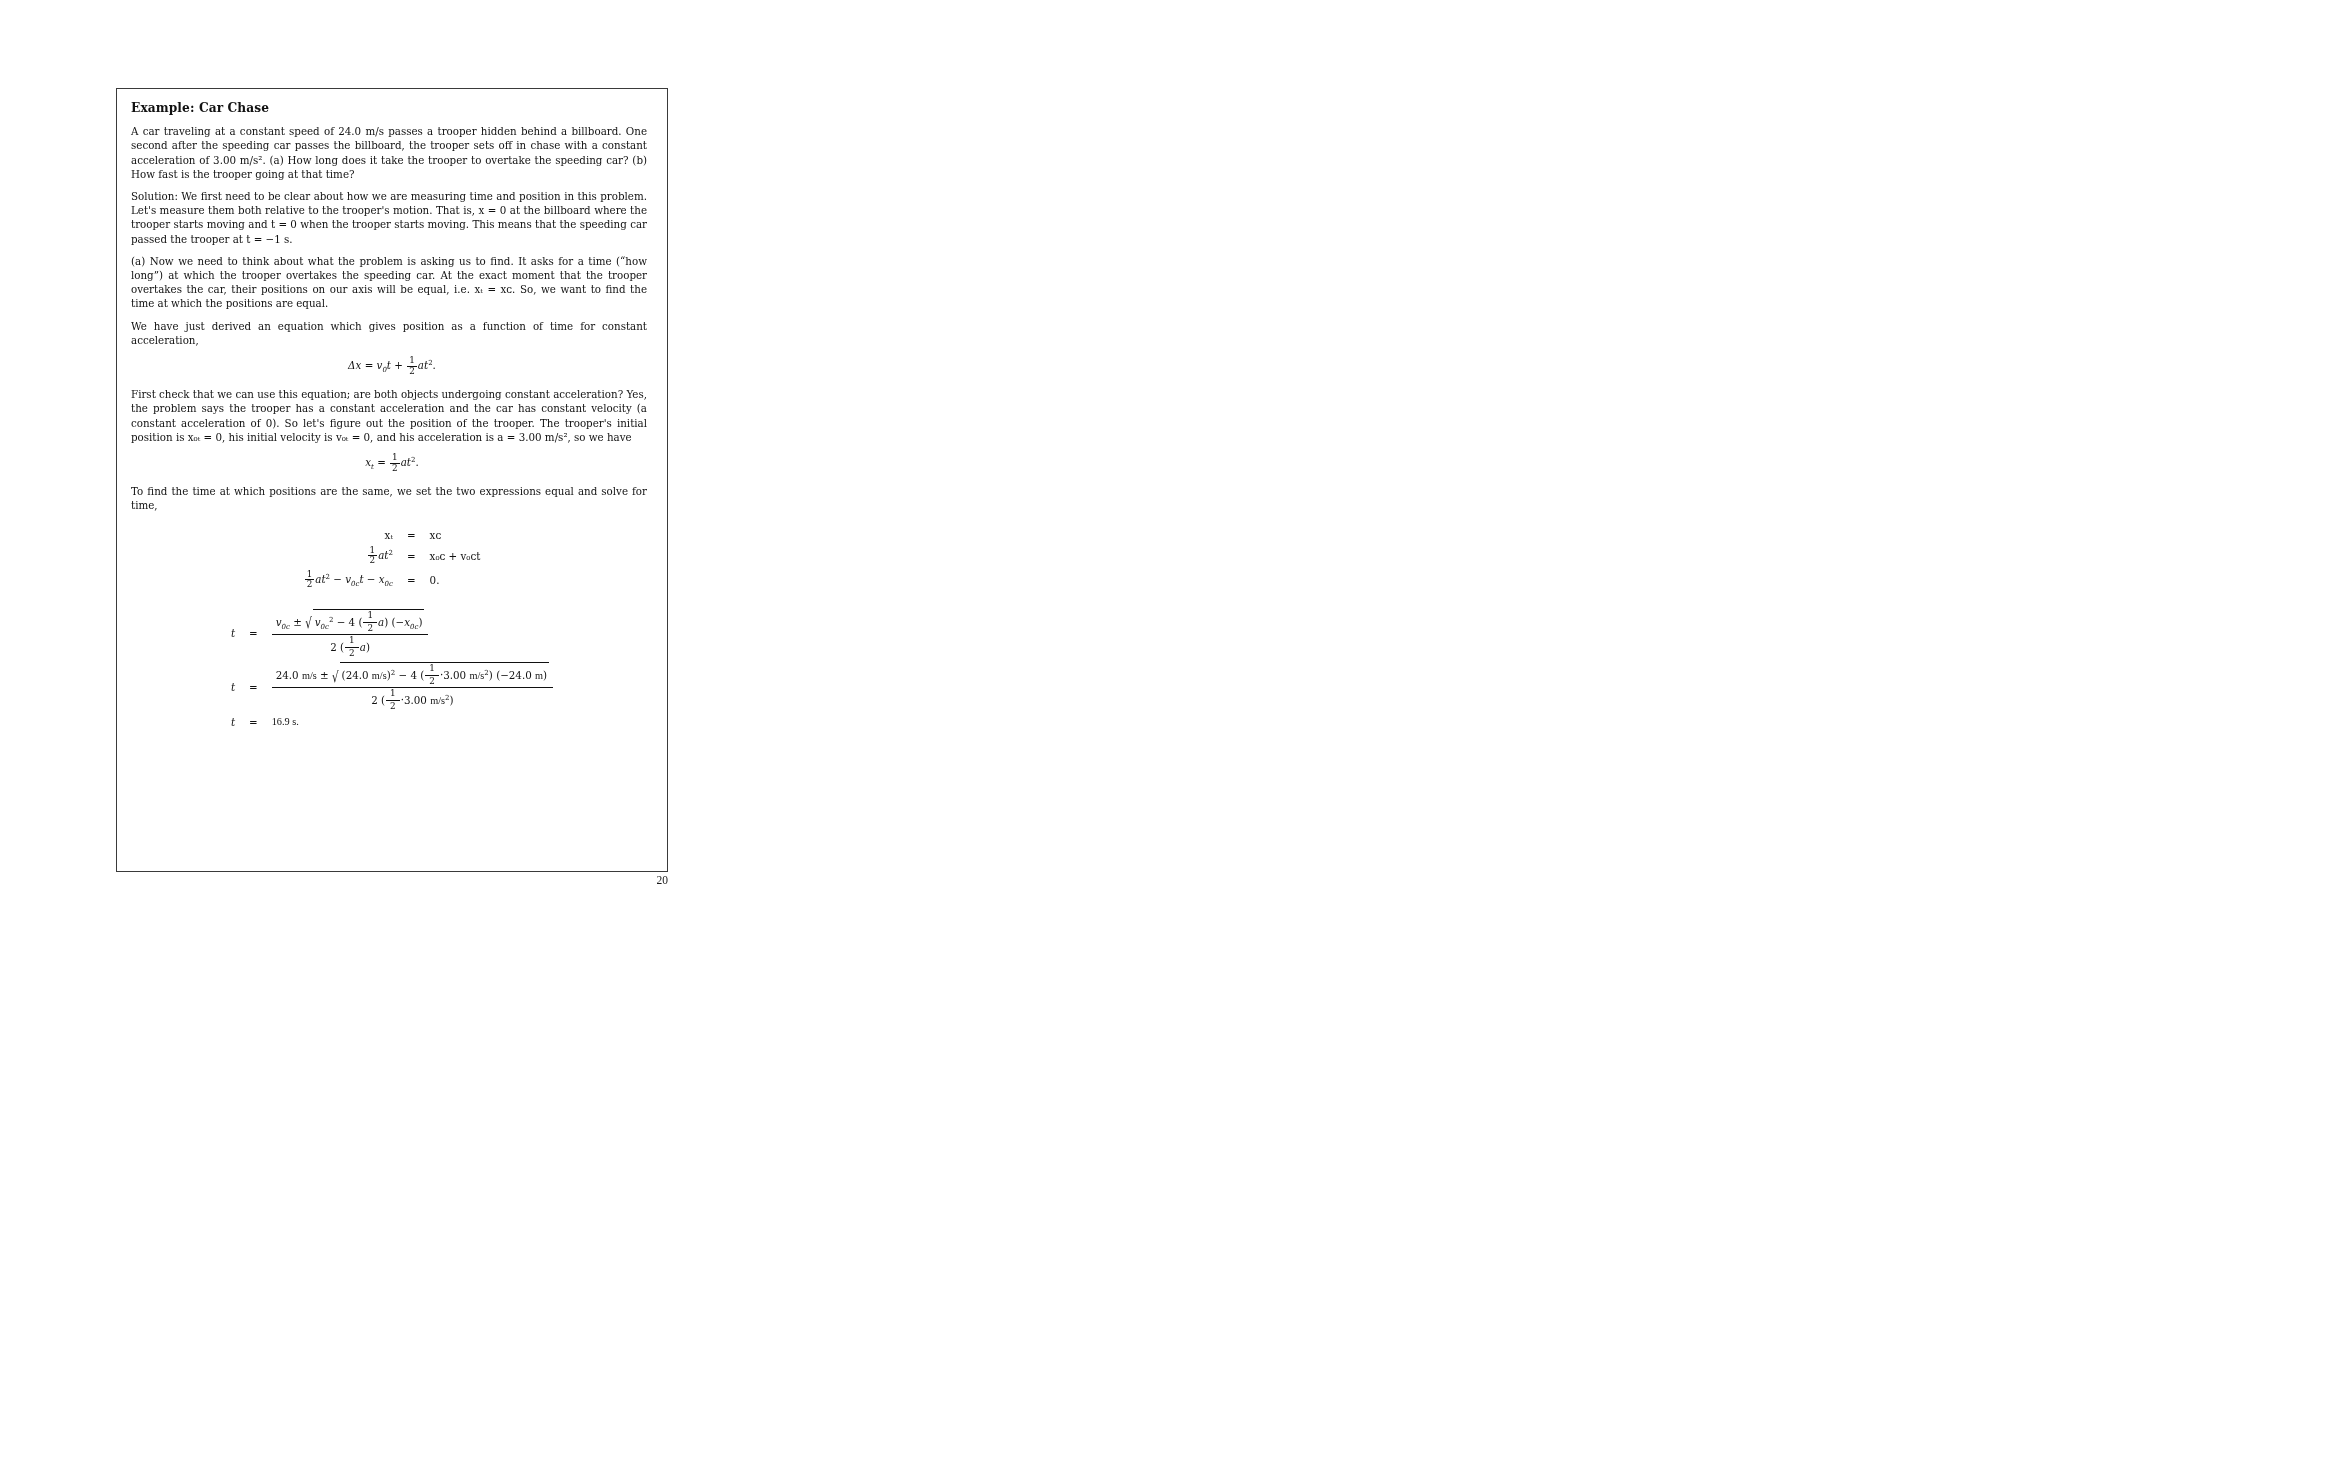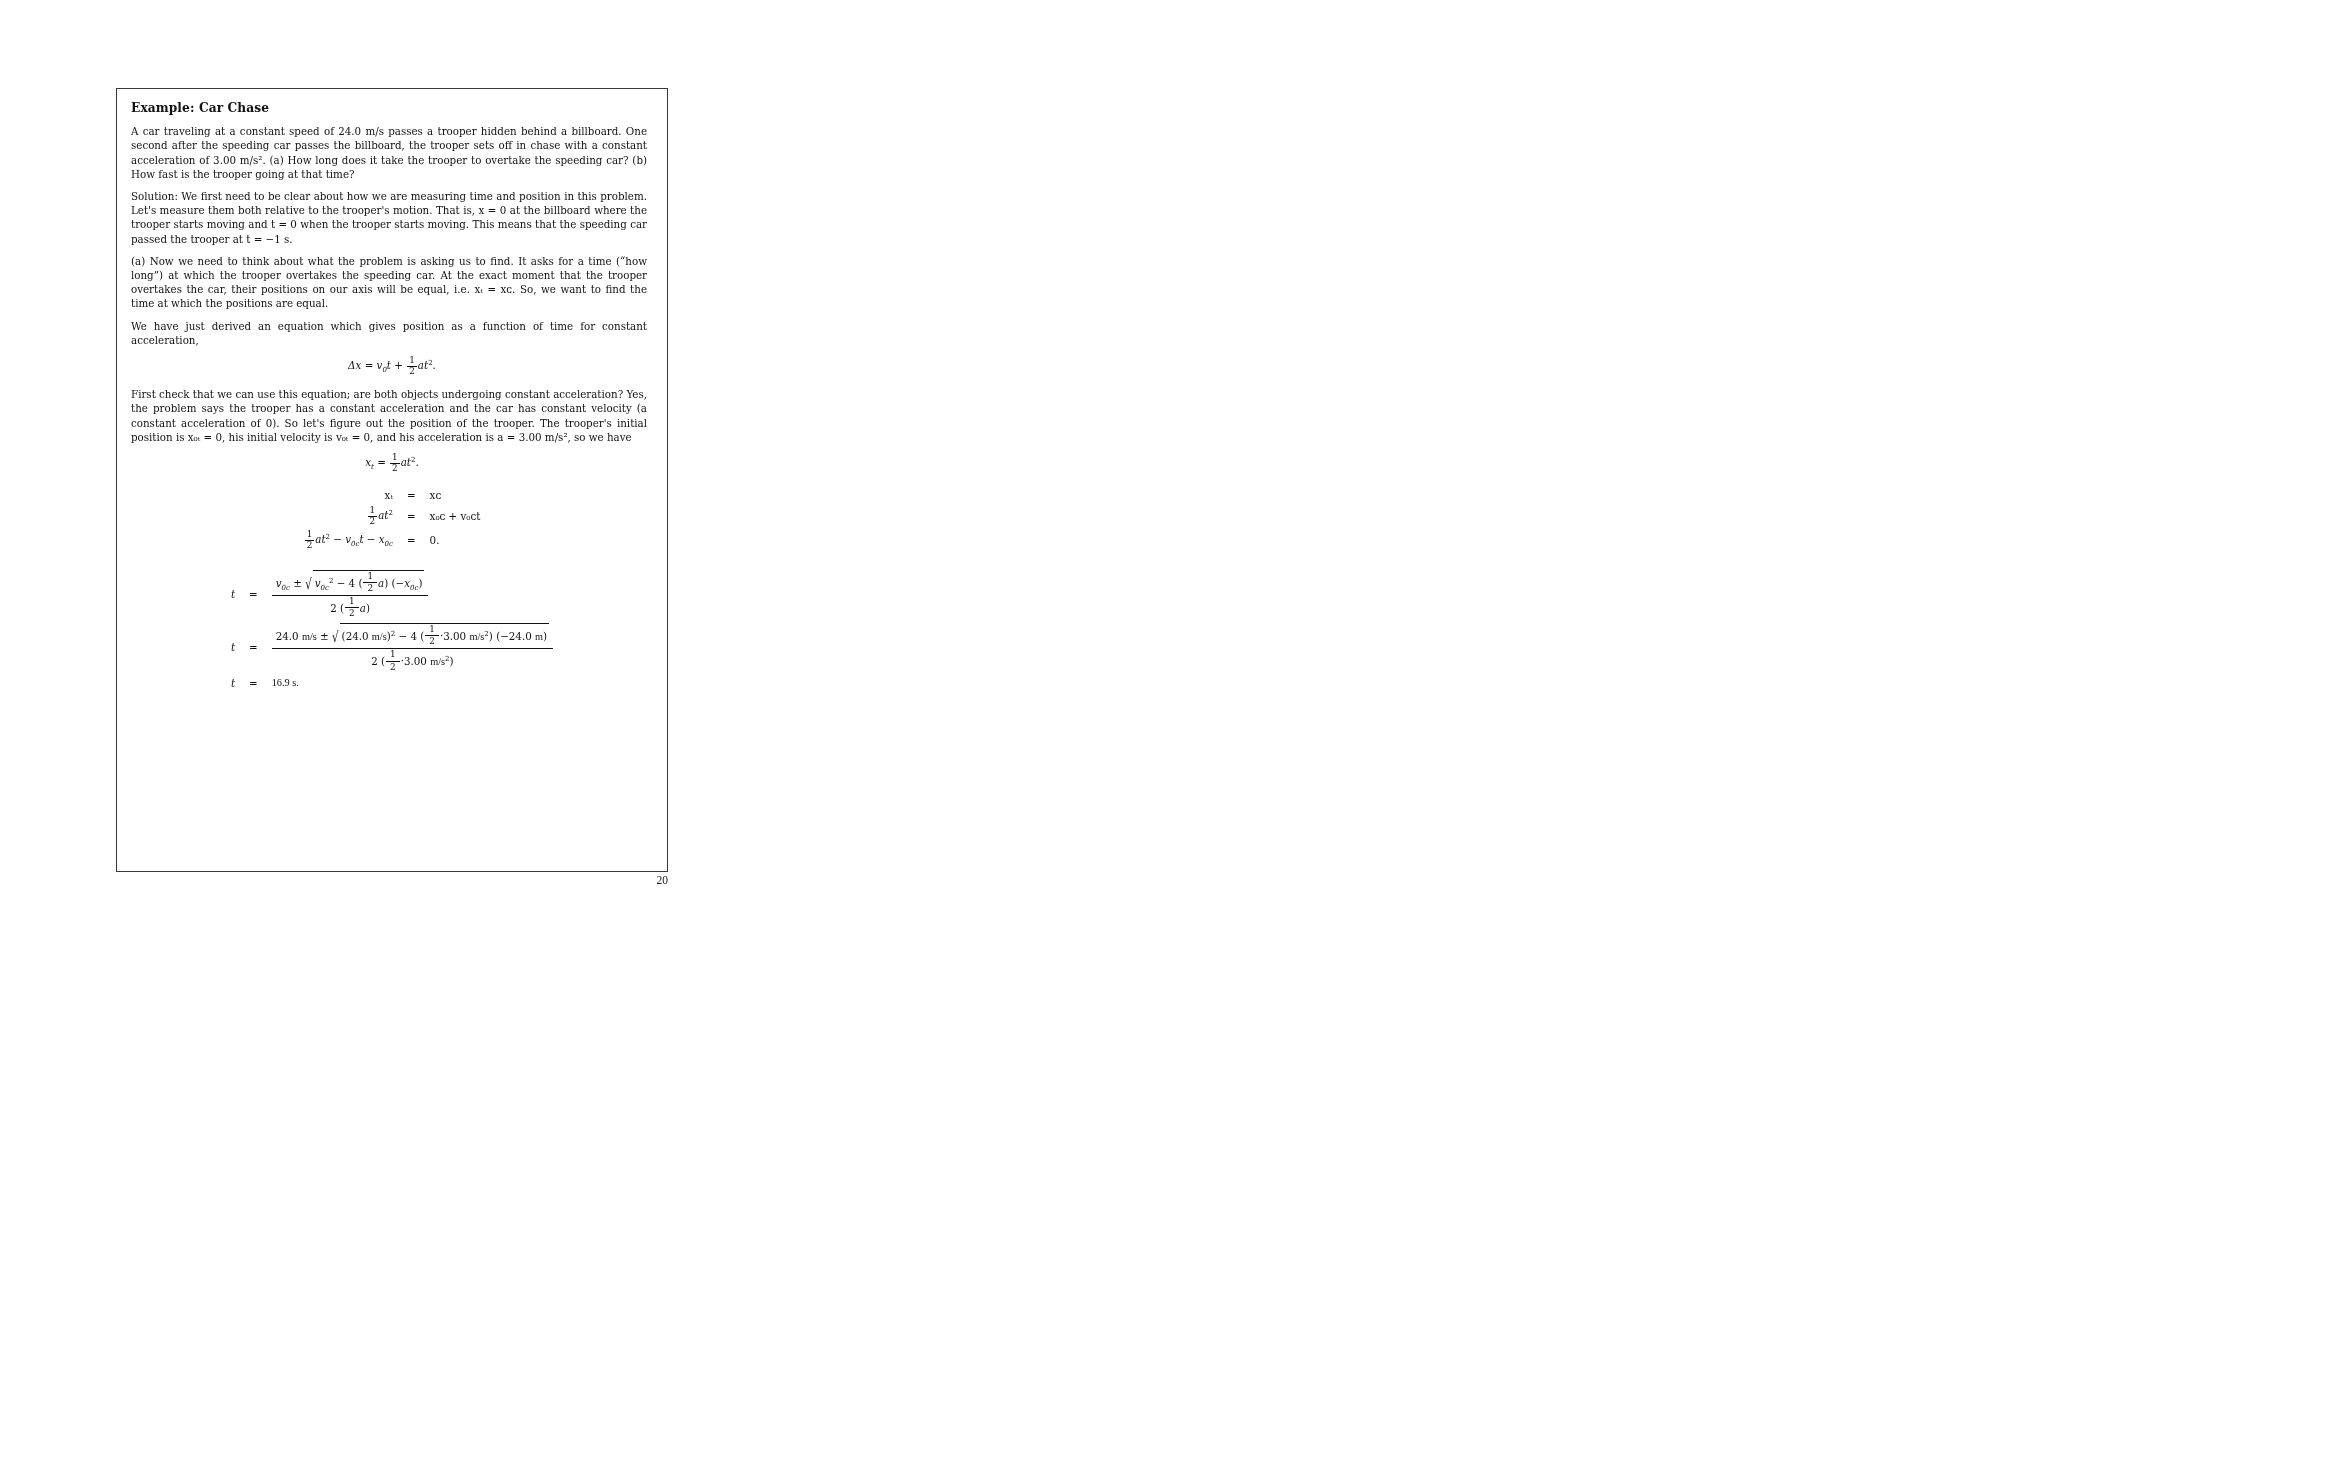--- a/index.html
+++ b/index.html
@@ -178,20 +178,21 @@
       <p class="tight">First check that we can use this equation; are both objects undergoing constant acceleration? Yes, the problem says the trooper has a constant acceleration and the car has constant velocity (a constant acceleration of 0). So let's figure out the position of the trooper. The trooper's initial position is x₀ₜ = 0, his initial velocity is v₀ₜ = 0, and his acceleration is a = 3.00 m/s², so we have</p>
 
       <div class="dispmath">
         <span class="mi">x</span><sub>t</sub>
         <span class="mo">=</span>
         <span class="frac"><span class="num mn">1</span><span class="den mn">2</span></span><span class="mi">a</span><span class="mi">t</span><sup class="up">2</sup>.
       </div>
 
 
 
+      <p class="tight">To find the time at which positions are the same, we set the two expressions equal and solve for time,</p>
 
       <div class="dispmath tall">
         <table class="eqn">
           <tbody>
               <tr>
             <td class="lhs">xₜ</td>
             <td class="rel">=</td>
             <td class="rhs">xᴄ</td>
           </tr>
           <tr>

